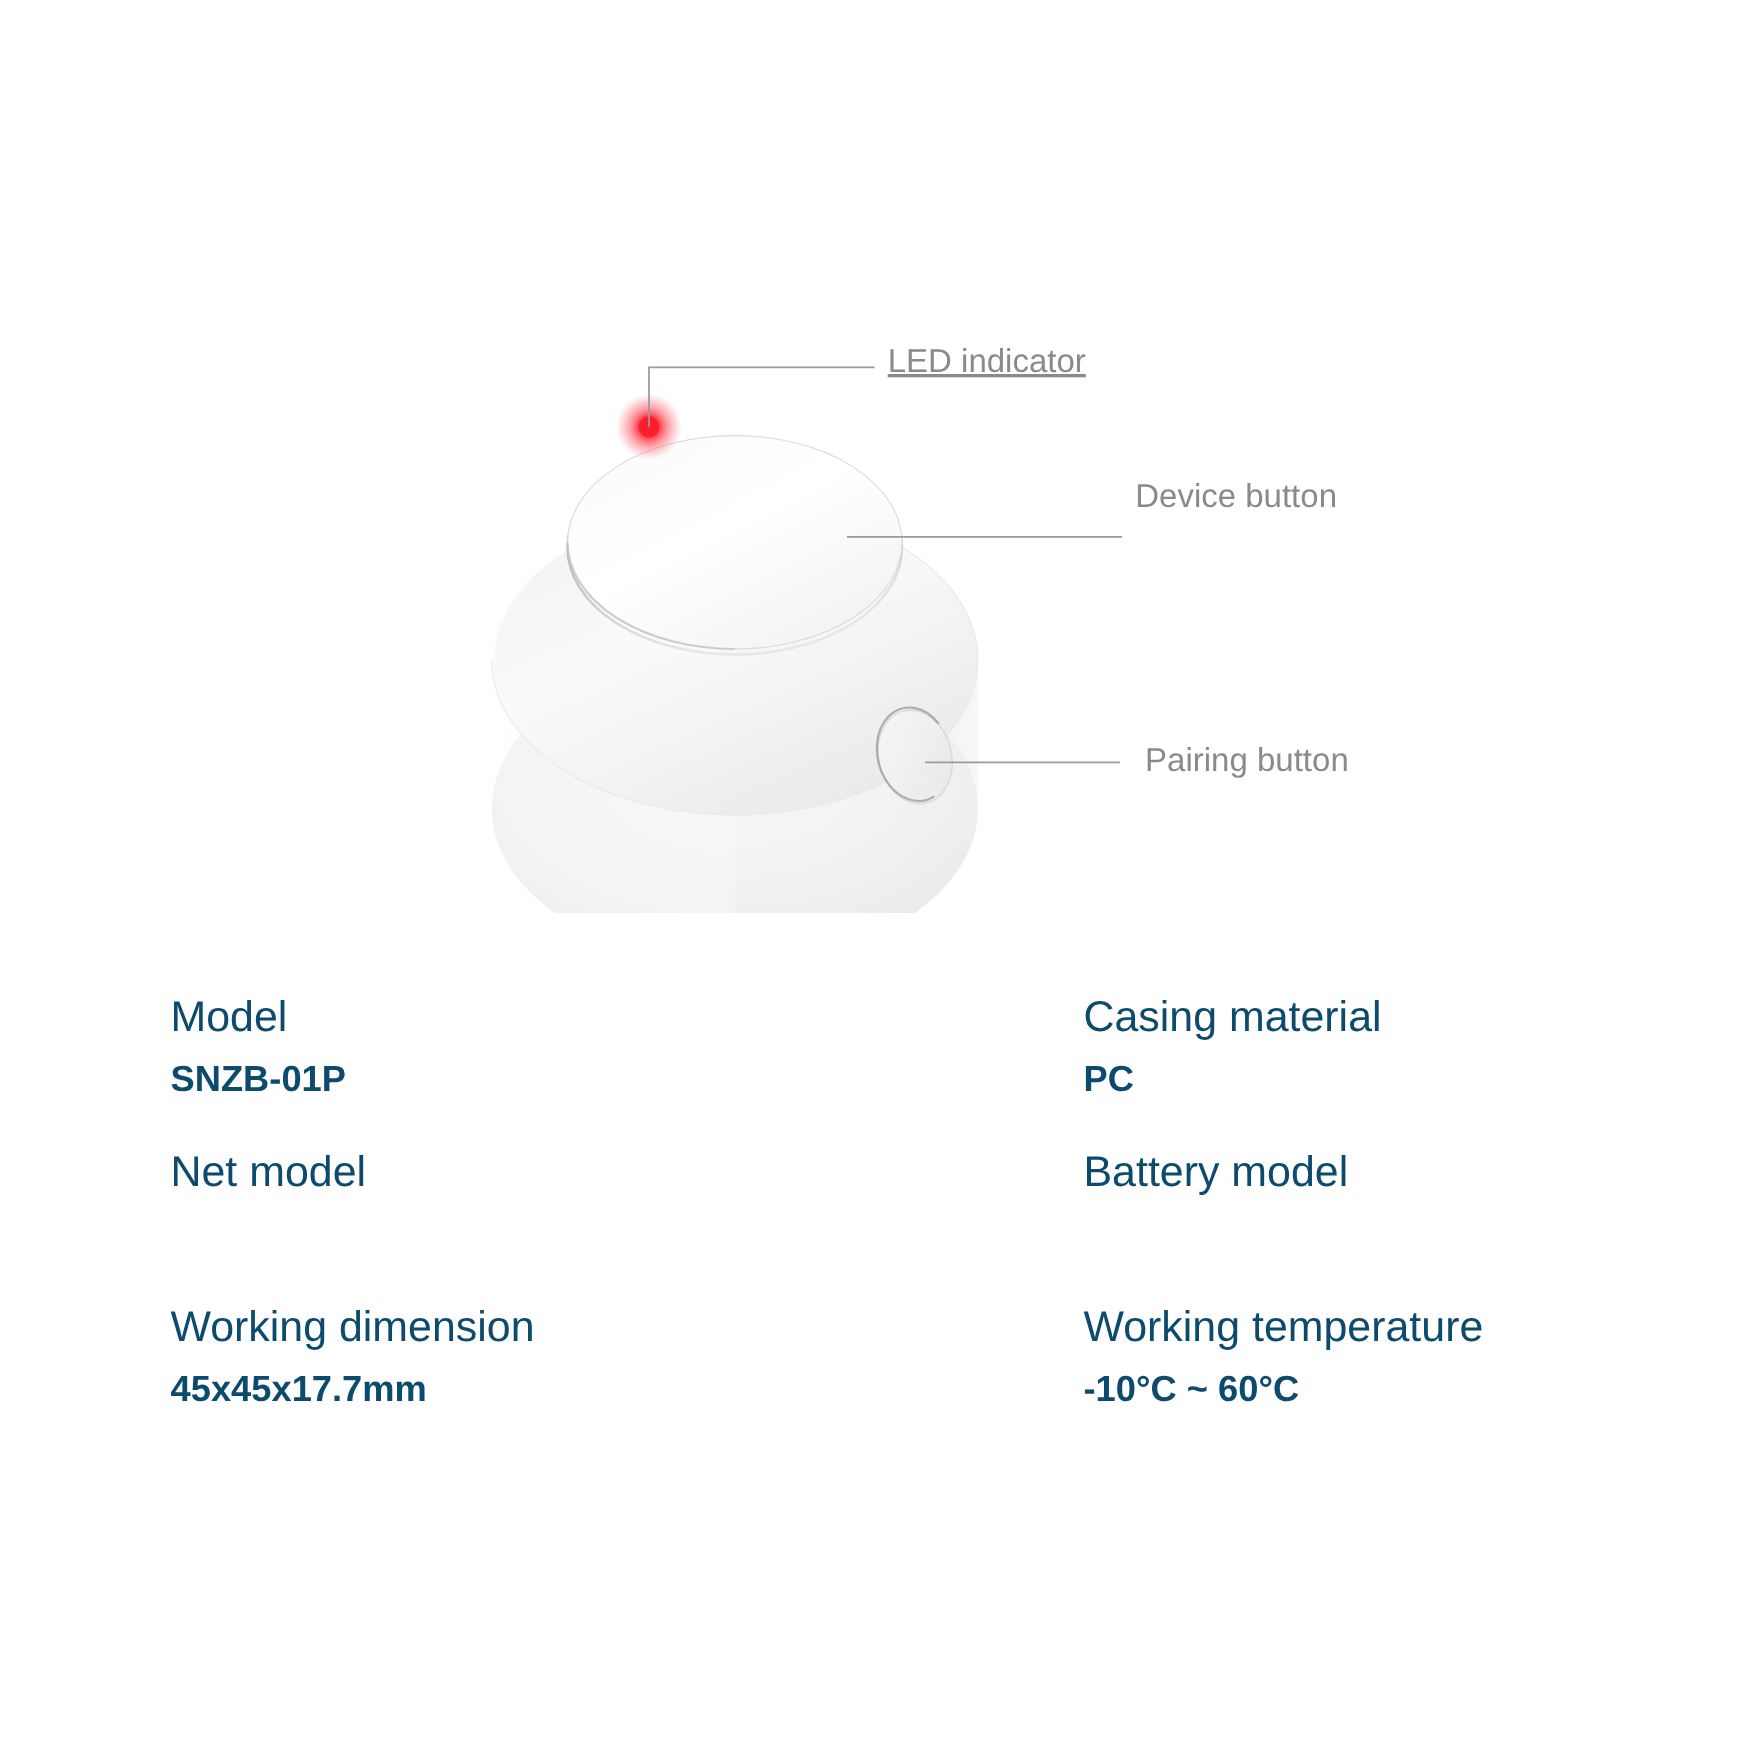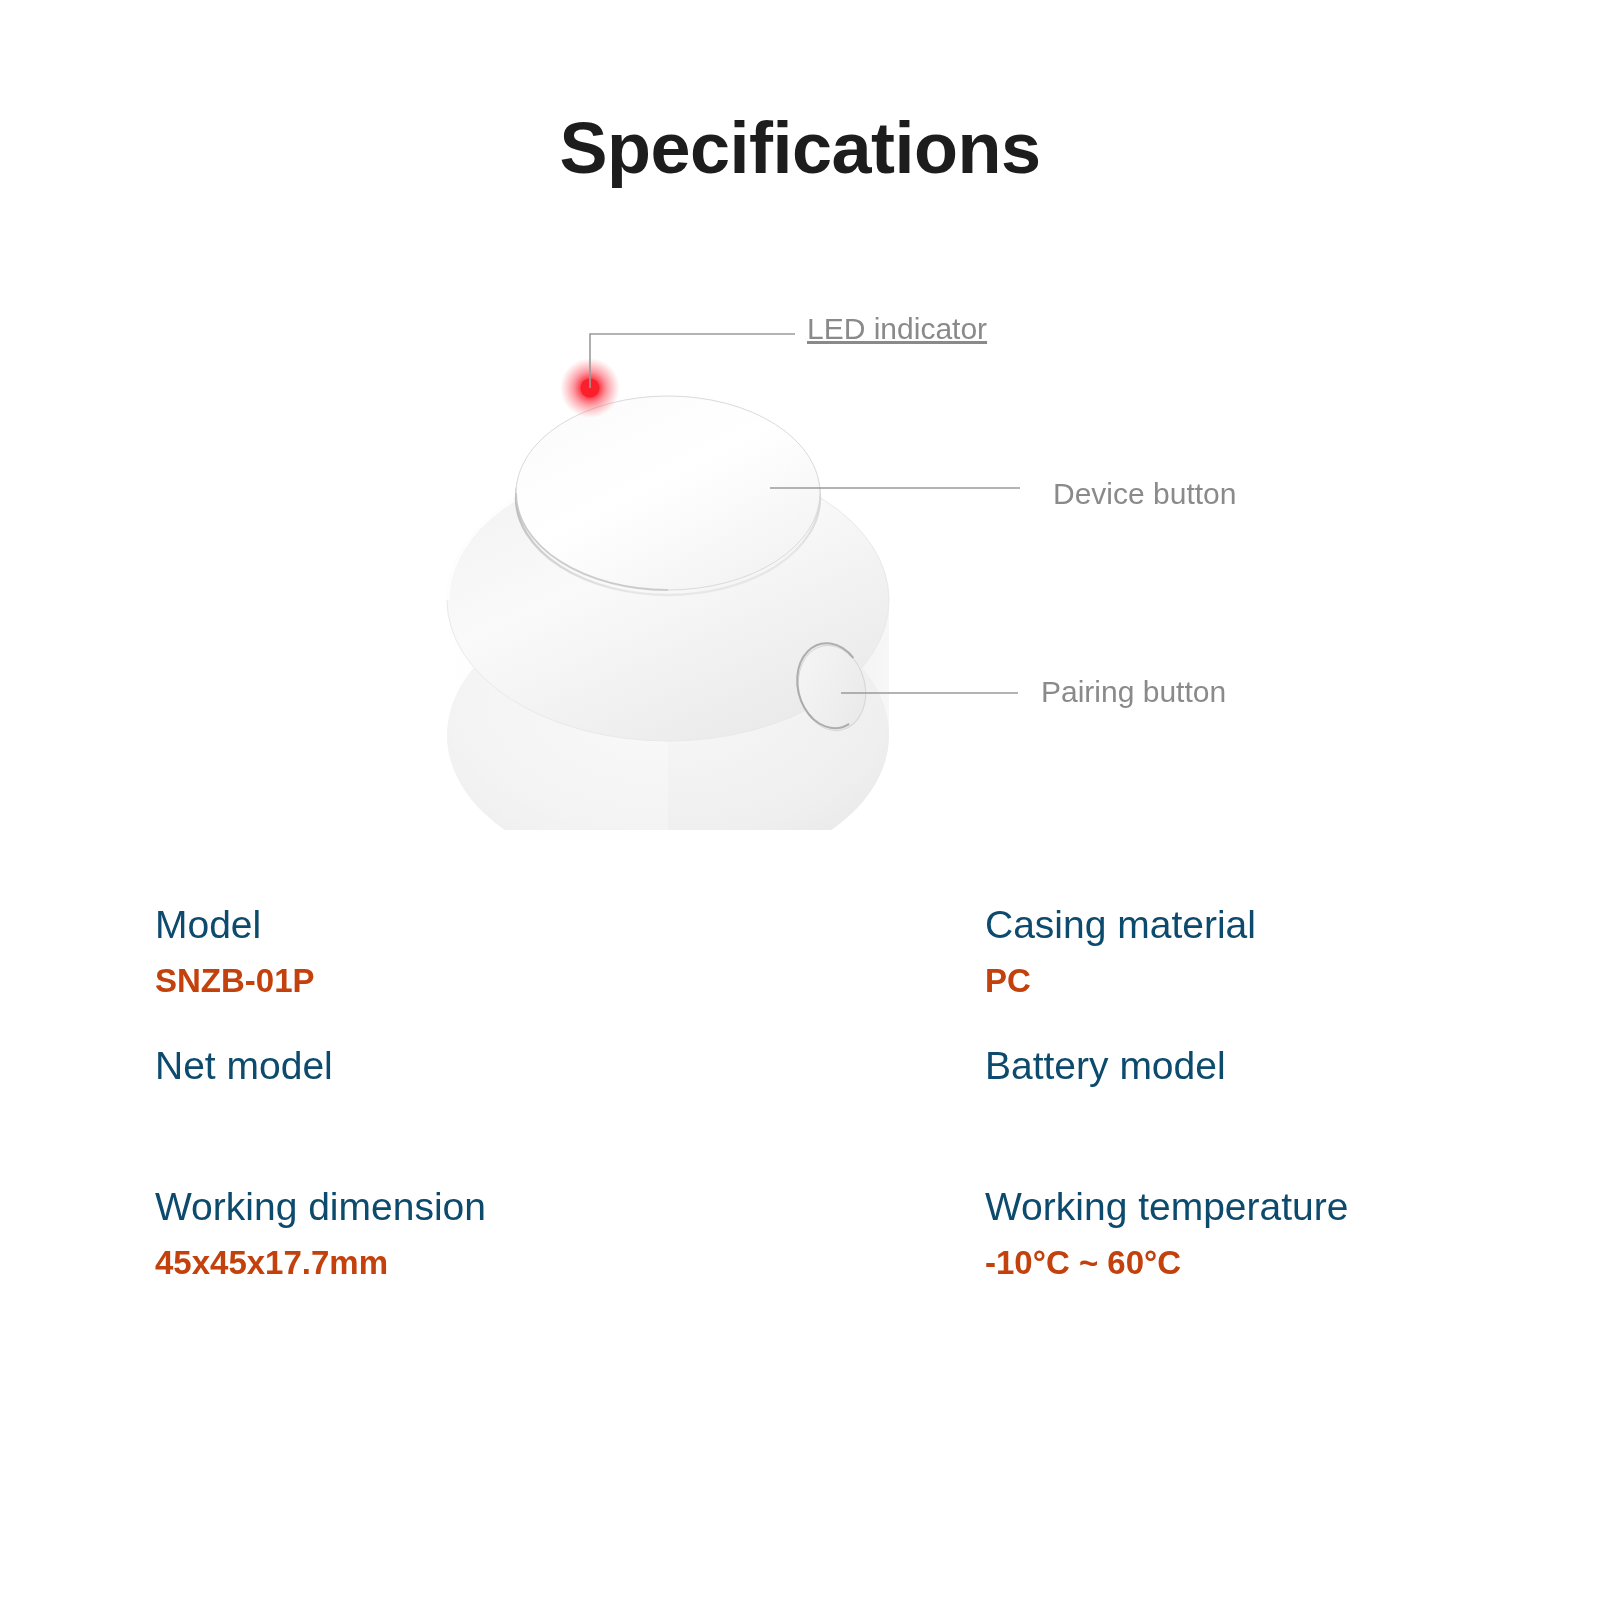--- a/index.html
+++ b/index.html
@@ -39,21 +39,21 @@
 
   
   .callout-label {
     position:absolute;
     font-size:30px;
     color:#8a8a8a;
     white-space:nowrap;
     line-height:1;
   }
   #callout-led      { left:807px; top:314px;text-decoration:underline; }
-  #callout-device   { left:1032px; top:479px;margin-left:21px; }
+  #callout-device   { left:1032px; top:437px; }
   #callout-pairing  { left:1029px; top:677px;margin-left:12px; }
 
   
   #spec-grid {
     position:absolute;
     left:155px; top:905px;
     width:1330px;
     display:grid;
     grid-template-columns:830px 500px;
     grid-auto-rows:141px;
@@ -64,32 +64,31 @@
     font-size:39px;
     font-weight:400;
     color:#0c4a6e;
     line-height:1;
     white-space:nowrap;
   }
   .spec-value {
     margin-top:20px;
     font-size:33px;
     font-weight:700;
-    color:#c2410c;
+    color:#0c4a6e;
     line-height:1;
     white-space:nowrap;
   }
   .spec-empty { visibility:hidden; }
 </style>
 </head>
 <body>
 
 <div id="page">
 
-  <h1 id="page-title">Specifications</h1>
 
   <div id="product-figure">
     <svg id="device-svg" width="900" height="540" viewBox="0 0 900 540">
       <defs>
         <linearGradient id="sideGrad" x1="0" y1="0" x2="1" y2="0">
           <stop offset="0%" stop-color="#ffffff"></stop>
           <stop offset="18%" stop-color="#fbfbfb"></stop>
           <stop offset="40%" stop-color="#ececec"></stop>
           <stop offset="62%" stop-color="#e3e3e3"></stop>
           <stop offset="82%" stop-color="#efefef"></stop>

